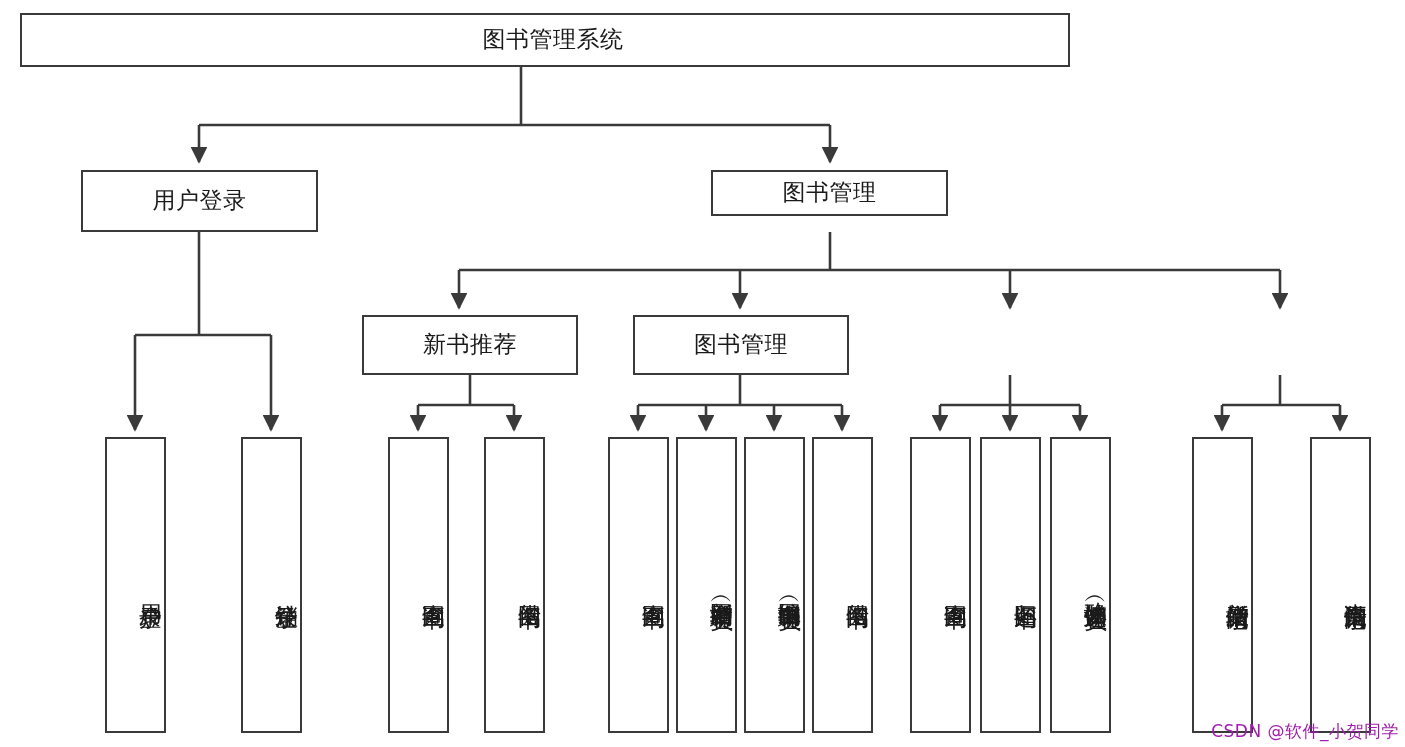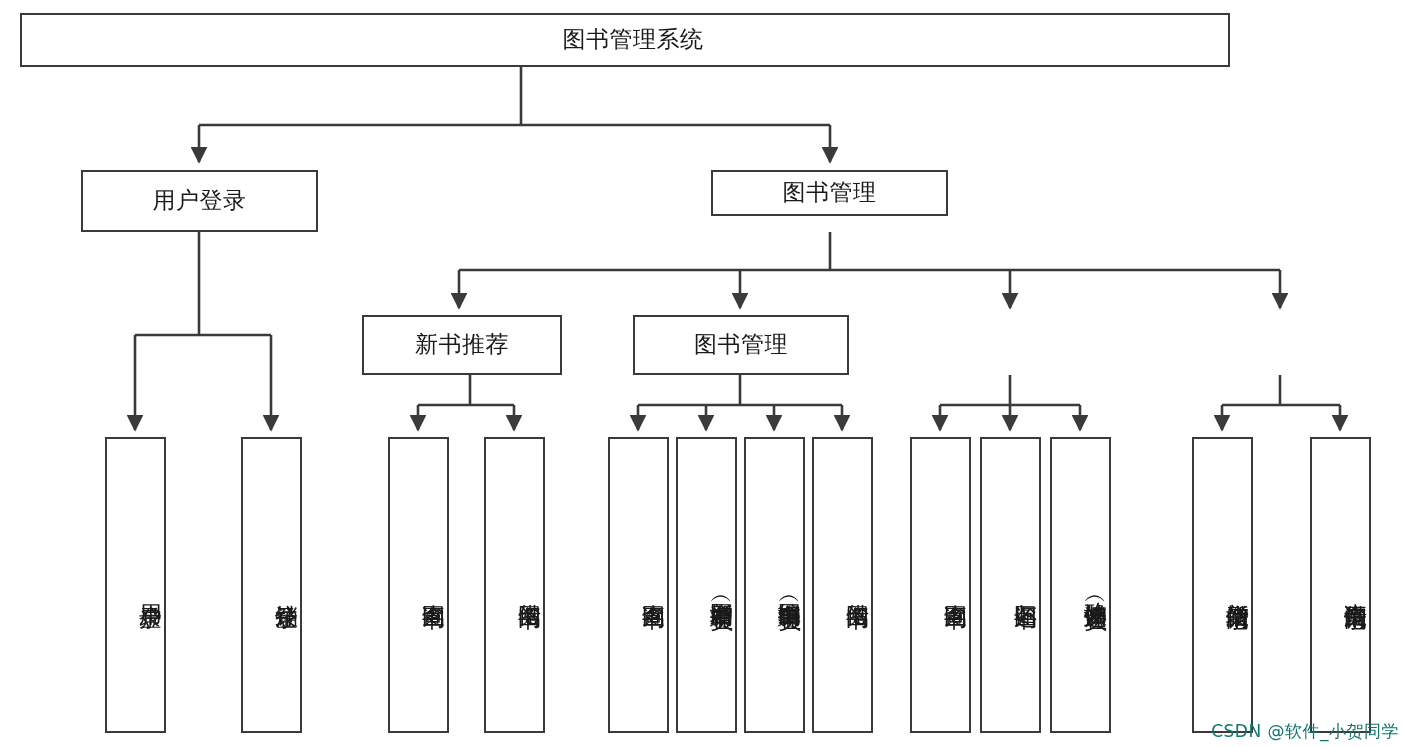--- a/index.html
+++ b/index.html
@@ -55,21 +55,21 @@
     writing-mode: vertical-rl;
     text-orientation: upright;
     display: block;
     white-space: normal;
   }
   #watermark {
     position: absolute;
     right: 6px;
     bottom: 4px;
     font-size: 17px;
-    color: #0f766e;
+    color: #a21caf;
     letter-spacing: 0.5px;
     user-select: none;
     white-space: nowrap;
   }
 </style>
 </head>
 <body>
 
 <div id="canvas">
 
@@ -116,32 +116,32 @@
       <path d="M 1010 405 L 1010 430" marker-end="url(#arrow)"></path>
       <path d="M 1080 405 L 1080 430" marker-end="url(#arrow)"></path>
 
       <path d="M 1280 375 L 1280 405"></path>
       <path d="M 1222 405 L 1340 405"></path>
       <path d="M 1222 405 L 1222 430" marker-end="url(#arrow)"></path>
       <path d="M 1340 405 L 1340 430" marker-end="url(#arrow)"></path>
     </g>
   </svg>
 
-  <div class="node horiz" style="left:20px; top:13px; width:1210px; height:54px;padding-left:16px;">
+  <div class="node horiz" style="left:20px; top:13px; width:1050px; height:54px;padding-left:16px;">
     <span class="label">图书管理系统</span>
   </div>
 
   <div class="node horiz" style="left:81px; top:170px; width:237px; height:62px;">
     <span class="label">用户登录</span>
   </div>
   <div class="node horiz" style="left:711px; top:170px; width:237px; height:46px;">
     <span class="label">图书管理</span>
   </div>
 
-  <div class="node horiz" style="left:362px; top:315px; width:200px; height:60px;align-items:center;">
+  <div class="node horiz" style="left:362px; top:315px; width:216px; height:60px;align-items:center;">
     <span class="label">新书推荐</span>
   </div>
   <div class="node horiz" style="left:633px; top:315px; width:216px; height:60px;">
     <span class="label">图书管理</span>
   </div>
 
   <div class="node vert" style="left:105px; top:437px; width:61px; height:296px;">
     <span class="label">用户登录</span>
   </div>
   <div class="node vert" style="left:241px; top:437px; width:61px; height:296px;">

